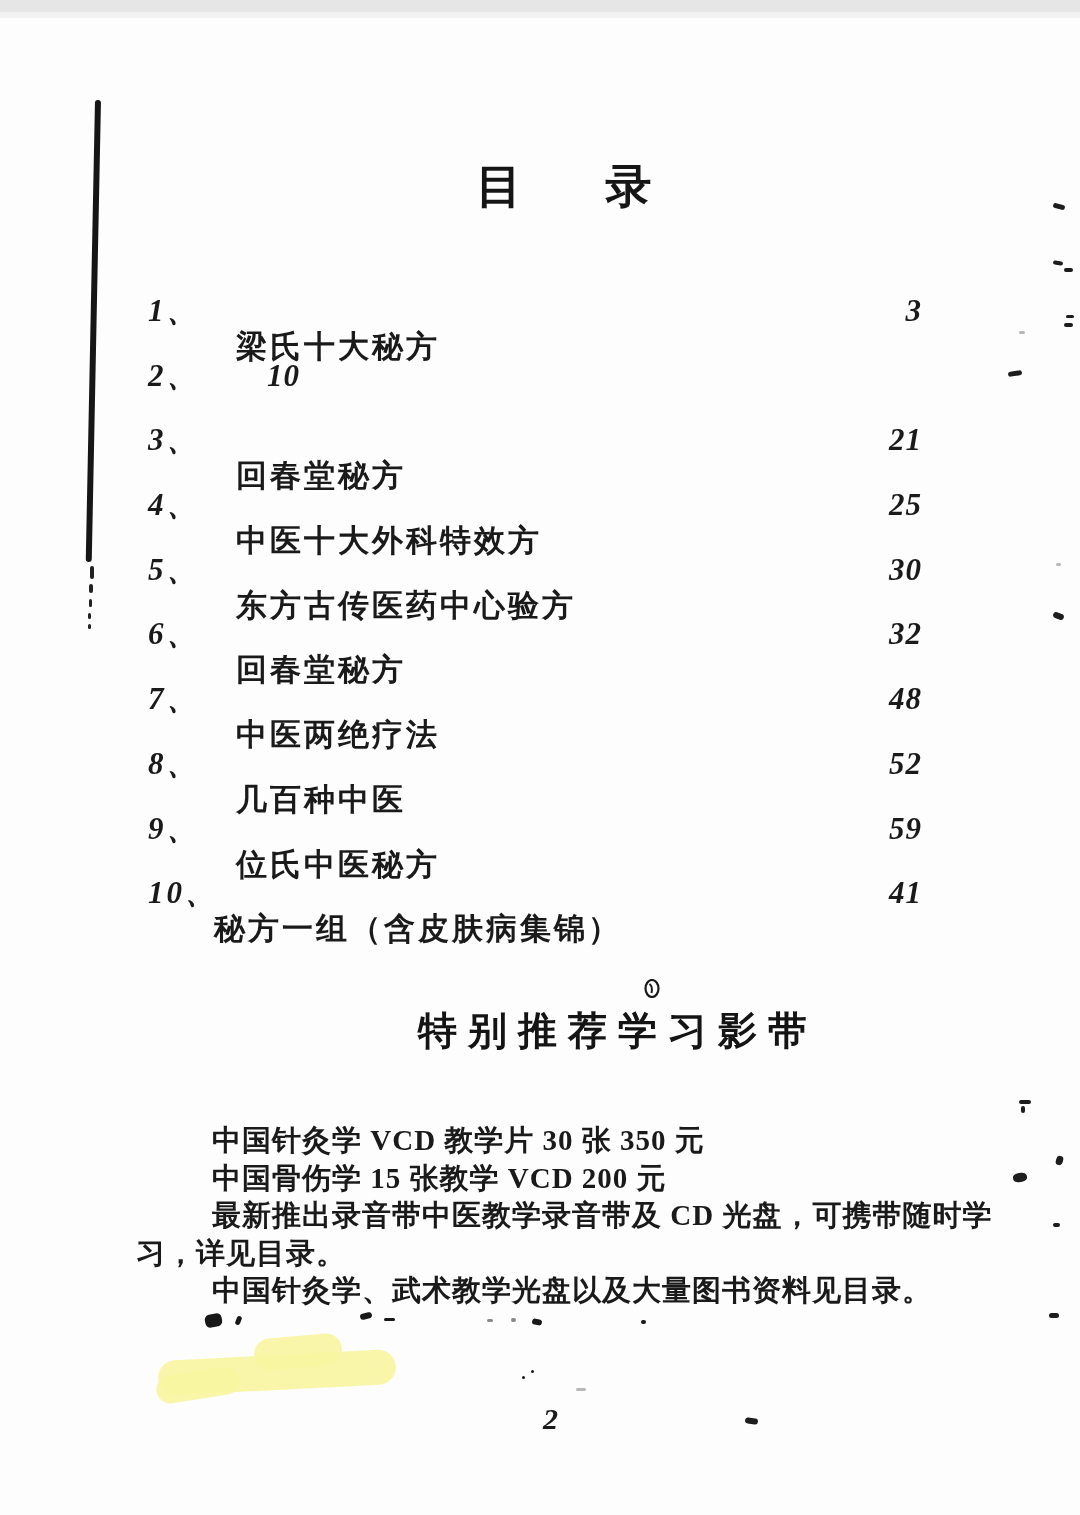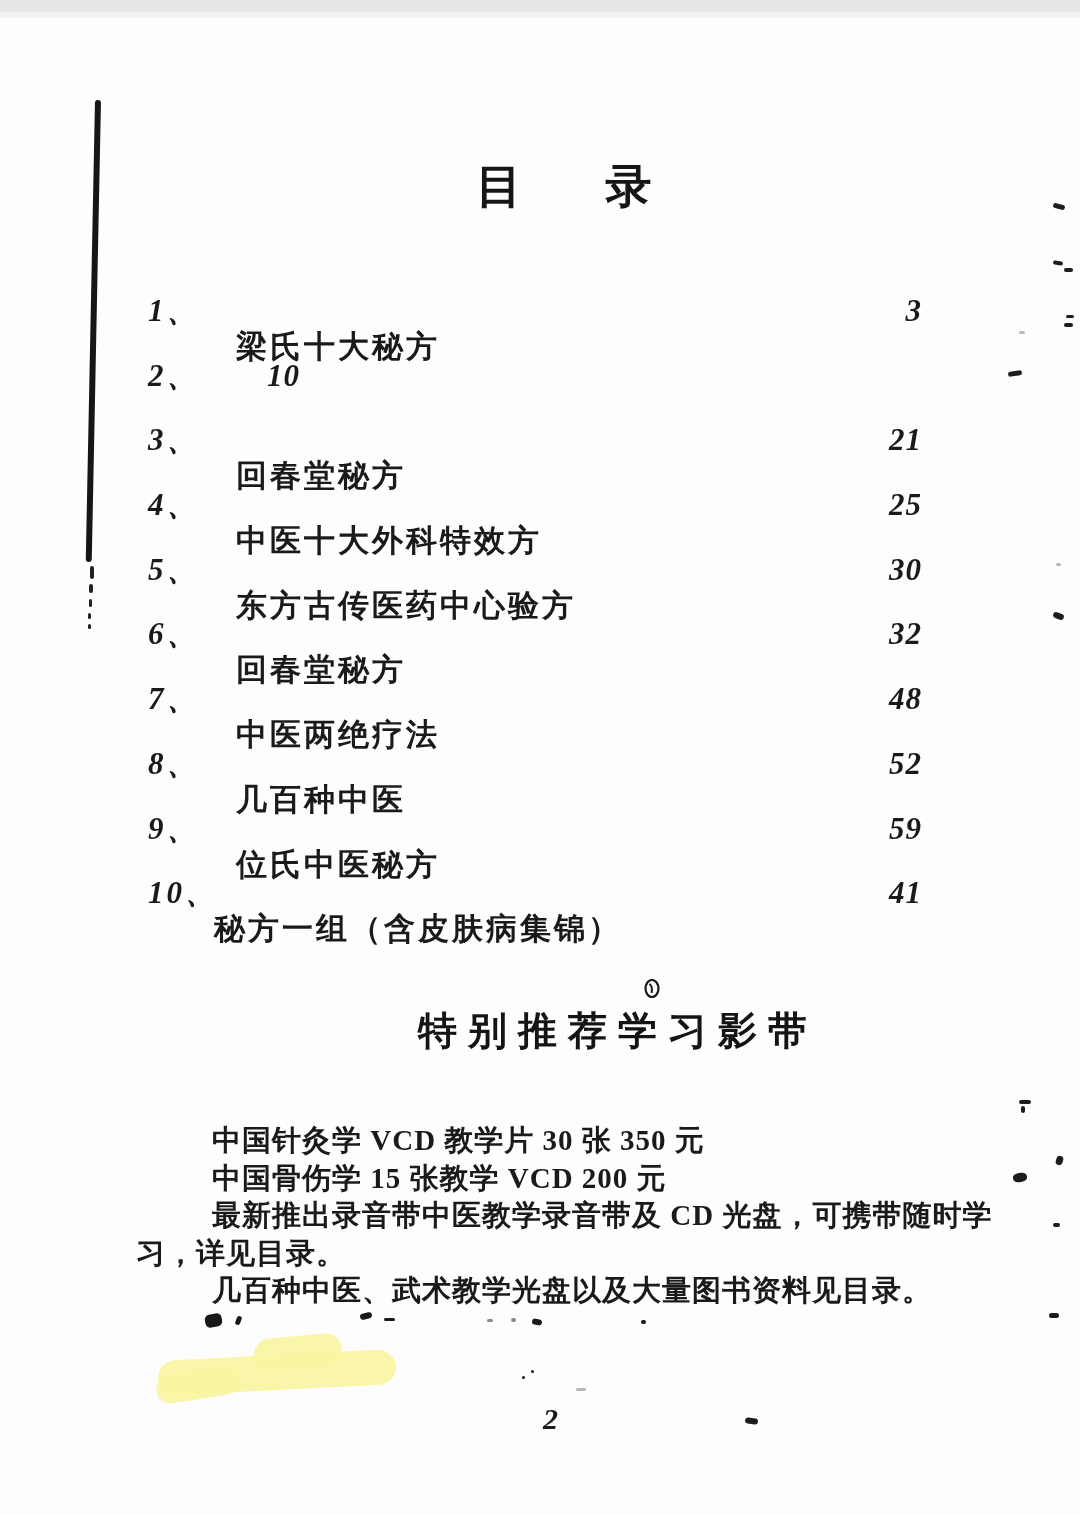--- a/index.html
+++ b/index.html
@@ -135,21 +135,21 @@
     </svg>
   </span>
 
   <h2 class="promo-heading">特别推荐学习影带</h2>
 
   <div class="promo-body">
     <p class="indent">中国针灸学 VCD 教学片 30 张 350 元</p>
     <p class="indent">中国骨伤学 15 张教学 VCD 200 元</p>
     <p class="indent">最新推出录音带中医教学录音带及 CD 光盘，可携带随时学</p>
     <p>习，详见目录。</p>
-    <p class="indent">几百种中医、武术教学光盘以及大量图书资料见目录。</p>
+    <p class="indent">中国针灸学、武术教学光盘以及大量图书资料见目录。</p>
   </div>
 
   <div>
     <div class="frag" style="left:205px;top:1314px;width:17px;height:13px;border-radius:5px;transform:rotate(-12deg);"></div>
     <div class="frag" style="left:236px;top:1316px;width:5px;height:9px;transform:rotate(22deg);"></div>
     <div class="frag" style="left:360px;top:1313px;width:12px;height:6px;transform:rotate(-14deg);"></div>
     <div class="frag" style="left:384px;top:1318px;width:11px;height:3px;"></div>
     <div class="frag" style="left:487px;top:1319px;width:6px;height:3px;background:#8a8a8a;"></div>
     <div class="frag" style="left:511px;top:1318px;width:5px;height:4px;background:#8a8a8a;"></div>
     <div class="frag" style="left:532px;top:1319px;width:10px;height:6px;transform:rotate(10deg);"></div>

